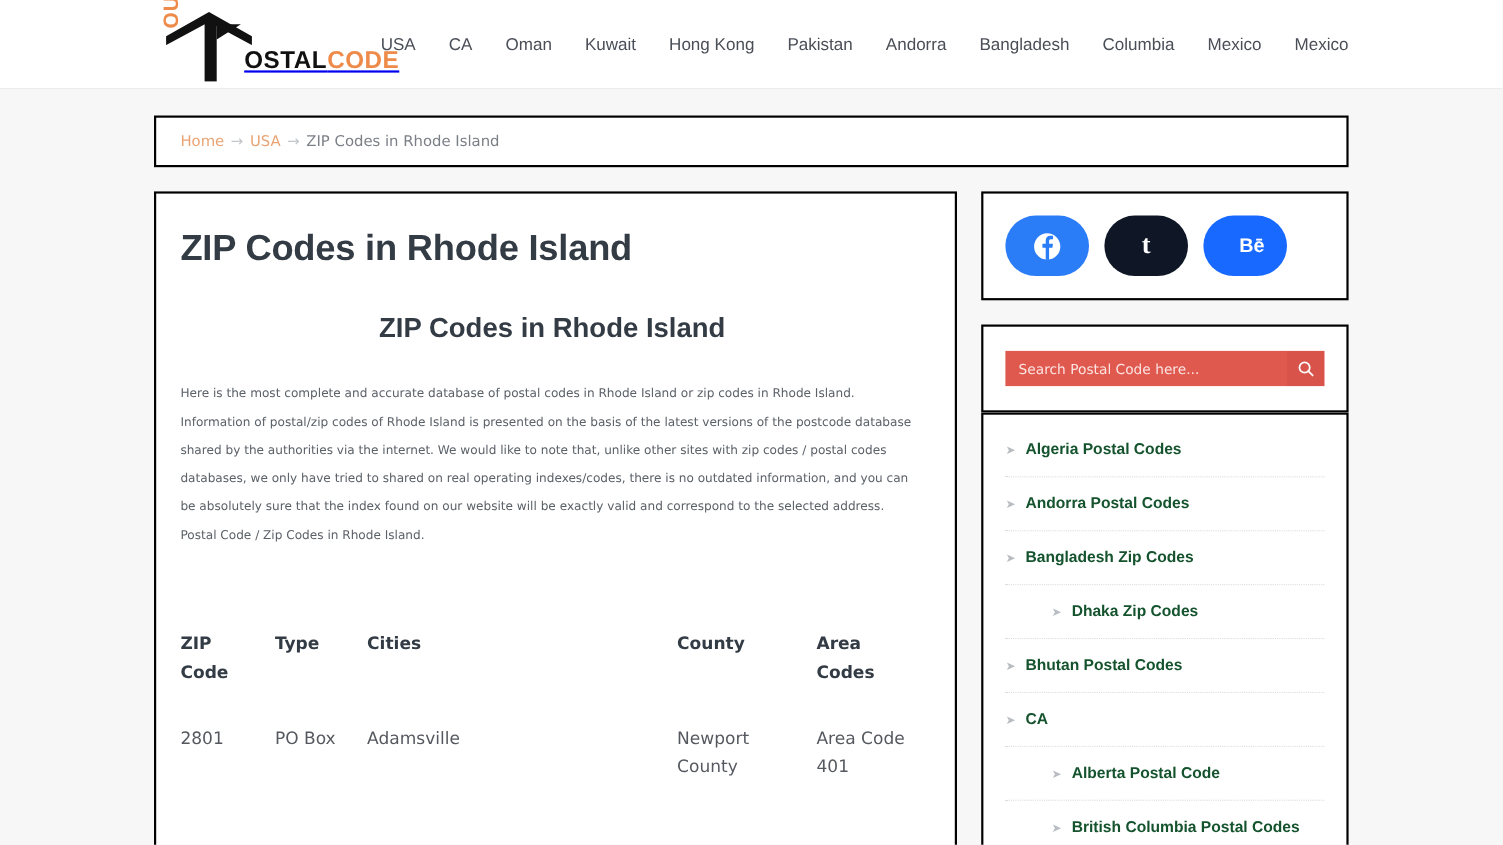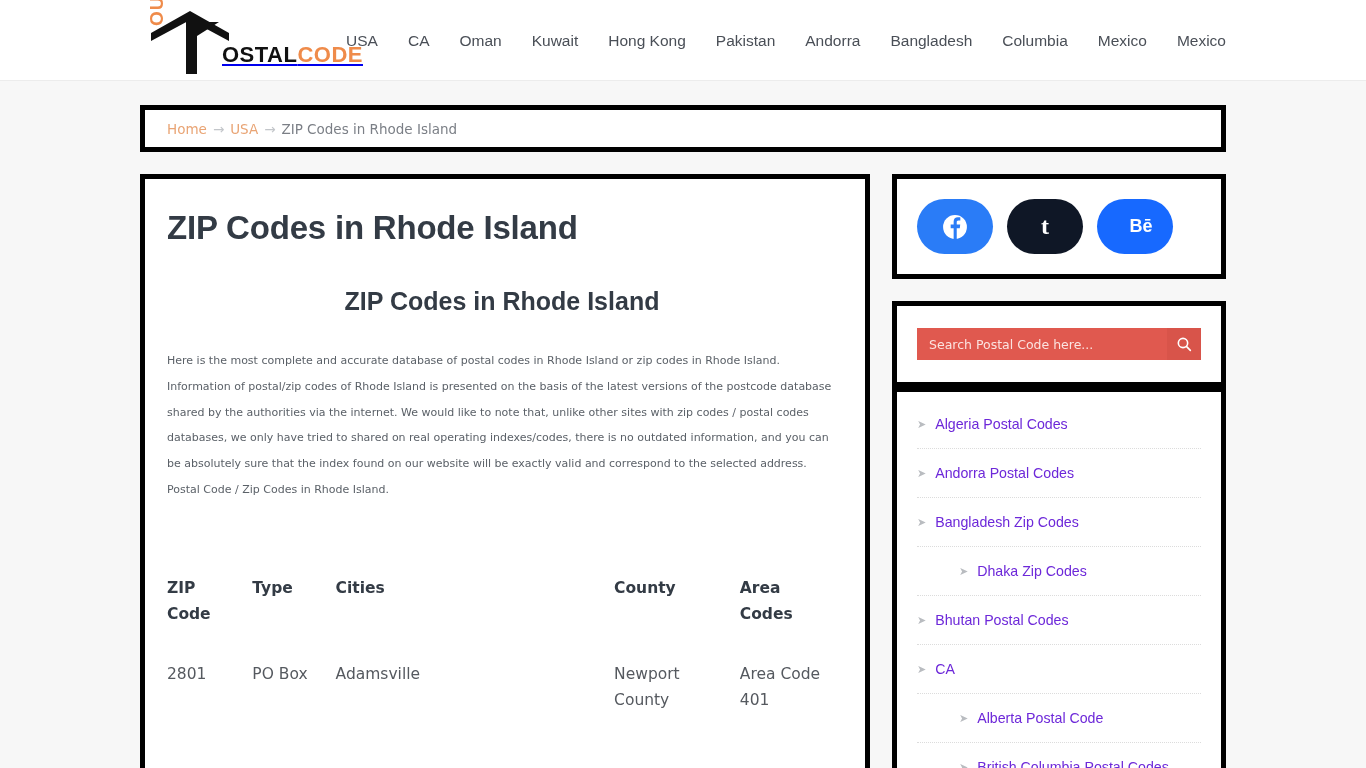--- a/index.html
+++ b/index.html
@@ -87,21 +87,21 @@
     font-family: "Liberation Sans", sans-serif;
     white-space: nowrap;
   }
 
   
   .page {
     padding: 24px 140px 0 140px;
   }
   .card {
     background: #ffffff;
-    border: 5px solid #000000;
+    border: 2px solid #000000;
   }
   .breadcrumb-card {
     width: 1086px;
     height: 47px;
     display: flex;
     align-items: center;
     padding: 0 22px;
     margin-bottom: 22px;
   }
   .breadcrumb {
@@ -226,22 +226,22 @@
     align-items: flex-start;
     gap: 9px;
     padding: 15px 0 14px 0;
     border-bottom: 1px dotted #dcdcdc;
   }
   .link-item:last-child { border-bottom: none; }
   .link-item.sub { padding-left: 42px; }
   .link-arrow { color: #b9bcc0; font-size: 11px; line-height: 19px; flex: none; }
   .link-item a {
     font-size: 14.2px;
-    font-weight: 400;
-    color: #6d28d9;
+    font-weight: 700;
+    color: #14532d;
     text-decoration: none;
     line-height: 19px;
     font-family: "Liberation Sans", sans-serif;
   }
 </style>
 </head>
 <body>
 
 <header class="site-header">
   <a class="logo" href="#">

